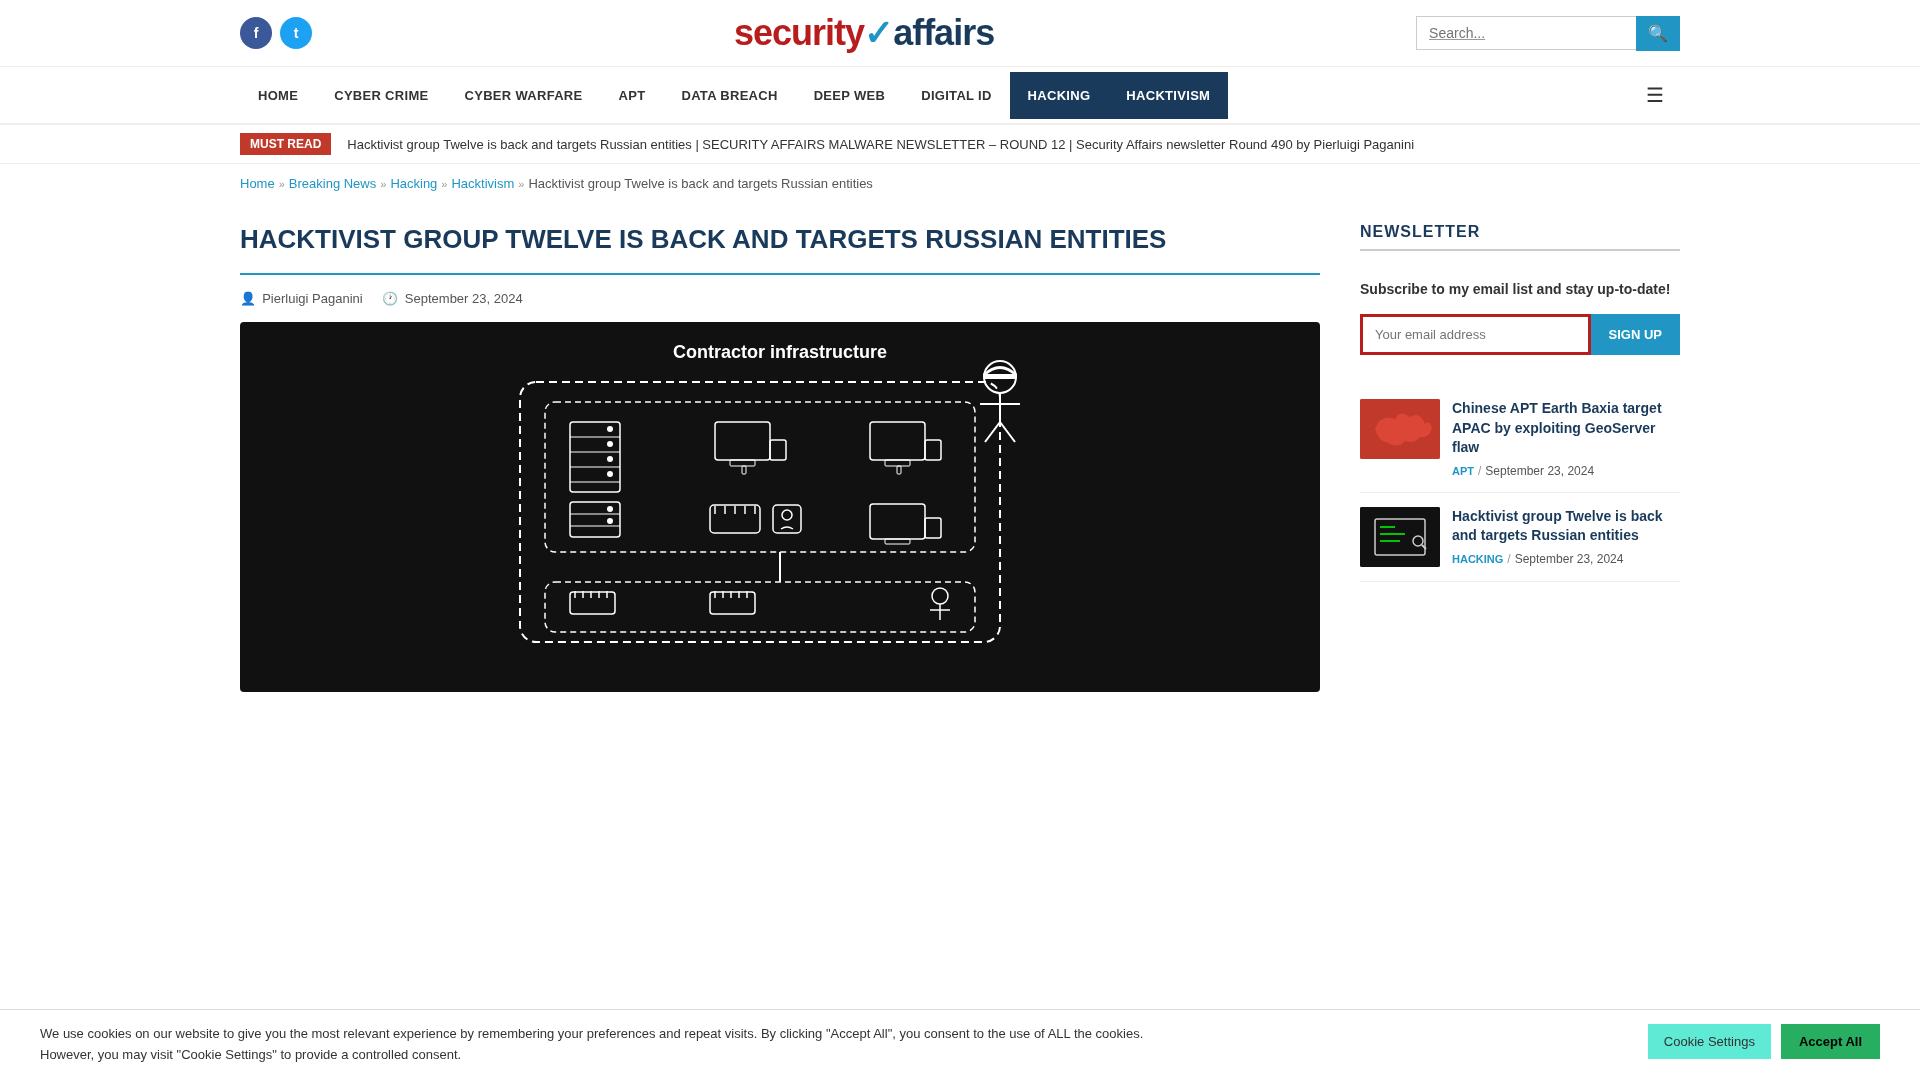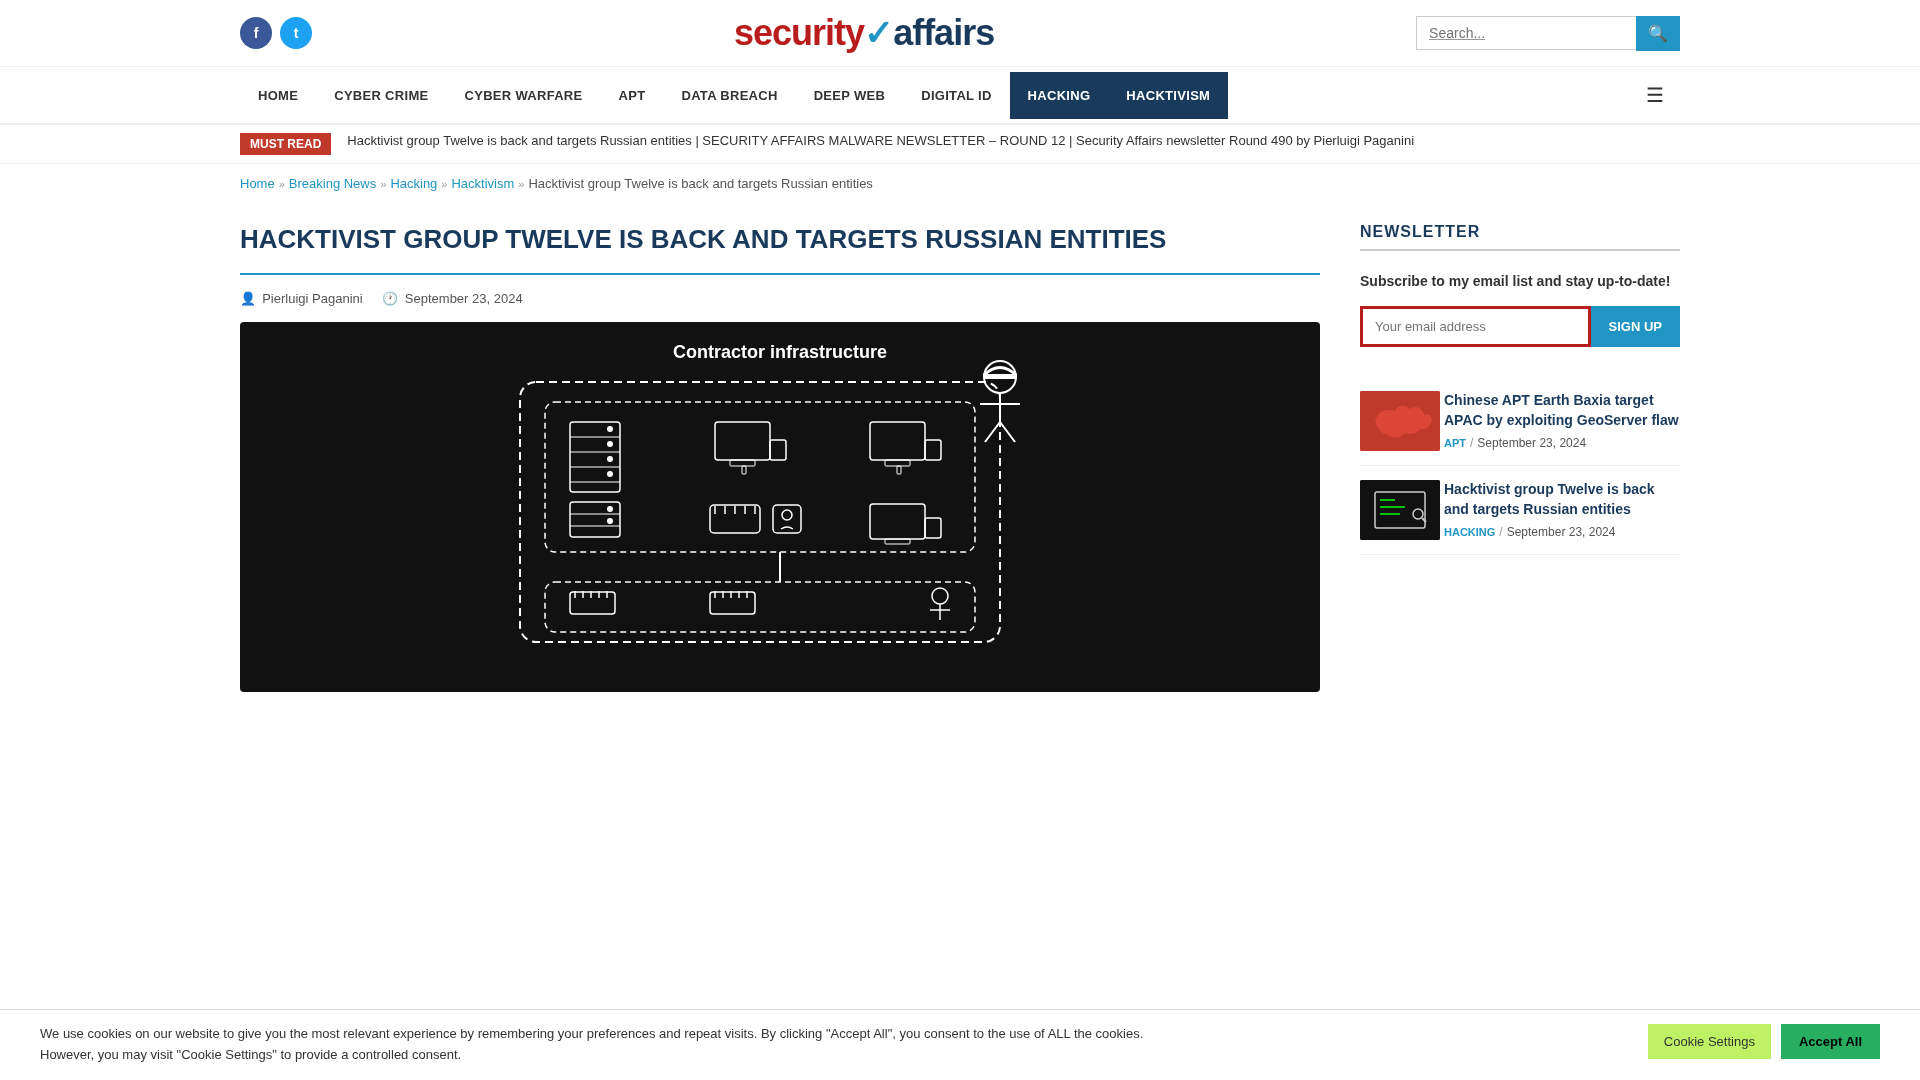--- a/index.html
+++ b/index.html
@@ -50,21 +50,21 @@
     }
     .nav-item.active-hacktivism {
       background: #1a3a5c; color: #fff;
     }
     .nav-menu-icon {
       margin-left: auto; font-size: 20px; cursor: pointer; padding: 16px;
     }
 
     
     .must-read-bar {
-      display: flex; 
+      display: flex; align-items: center;
       padding: 8px 240px;
       border-bottom: 1px solid #eee;
       overflow: hidden;
     }
     .must-read-badge {
       background: #c0392b; color: #fff; font-weight: bold;
       font-size: 12px; padding: 4px 10px; white-space: nowrap; margin-right: 16px;
       text-transform: uppercase;
     }
     .ticker-text { font-size: 13px; color: #333; white-space: nowrap; overflow: hidden; }
@@ -102,35 +102,35 @@
       min-height: 360px; display: flex; align-items: center; justify-content: center;
       overflow: hidden;
     }
 
     
     .sidebar { width: 320px; flex-shrink: 0; }
     .newsletter-section { margin-bottom: 30px; }
     .section-title {
       font-size: 16px; font-weight: bold; color: #1a3a5c;
       text-transform: uppercase; letter-spacing: 1px;
-      border-bottom: 2px solid #ccc; padding-bottom: 8px; margin-bottom: 20px;
+      border-bottom: 2px solid #ccc; padding-bottom: 8px; margin-bottom: 28px;
     }
     .newsletter-desc { font-size: 14px; font-weight: bold; color: #333; margin-bottom: 14px; line-height: 1.5; }
     .email-row { display: flex; gap: 0; }
     .email-input {
       flex: 1; border: 3px solid #b91c1c; padding: 10px 12px; font-size: 13px;
       color: #999; outline: none;
     }
     .signup-btn {
       background: #2196c4; color: #fff; border: none; padding: 10px 18px;
       font-weight: bold; font-size: 13px; cursor: pointer; white-space: nowrap;
     }
 
     .recent-articles-section { }
-    .article-card { display: flex; gap: 4px; padding: 14px 0; border-bottom: 1px solid #eee; }
+    .article-card { display: flex; gap: 12px; padding: 14px 0; border-bottom: 1px solid #eee; }
     .article-thumb {
       width: 80px; height: 60px; flex-shrink: 0; background: #ddd;
       border-radius: 2px; overflow: hidden; display: flex; align-items: center; justify-content: center;
     }
     .article-card-body { flex: 1; }
     .article-card-title { font-size: 14px; font-weight: bold; color: #1a3a5c; line-height: 1.4; margin-bottom: 6px; cursor: pointer; }
     .article-card-meta { font-size: 12px; color: #555; display: flex; align-items: center; gap: 4px; }
     .tag-apt { color: #2196c4; font-weight: bold; text-transform: uppercase; font-size: 11px; cursor: pointer; }
     .tag-hacking { color: #2196c4; font-weight: bold; text-transform: uppercase; font-size: 11px; cursor: pointer; }
     .meta-sep { color: #999; }
@@ -139,21 +139,21 @@
     .cookie-bar {
       position: fixed; bottom: 0; left: 0; right: 0;
       background: #fff; border-top: 1px solid #ddd;
       padding: 14px 40px;
       display: flex; align-items: flex-start; justify-content: space-between; gap: 20px;
       z-index: 1000;
     }
     .cookie-text { font-size: 13px; color: #333; line-height: 1.6; flex: 1; }
     .cookie-buttons { display: flex; gap: 10px; align-items: center; flex-shrink: 0; }
     .cookie-settings-btn {
-      background: #bef264; border: none; padding: 10px 16px; font-size: 13px;
+      background: #5eead4; border: none; padding: 10px 16px; font-size: 13px;
       cursor: pointer; color: #333;
     }
     .accept-all-btn {
       background: #27ae60; border: none; color: #000000; padding: 10px 18px;
       font-size: 13px; font-weight: bold; cursor: pointer;
     }
 
     
     .logo-text { font-size: 36px; font-weight: 900; color: #1a3a5c; letter-spacing: -1px; }
     .logo-text .security { color: #b91c1c; }

